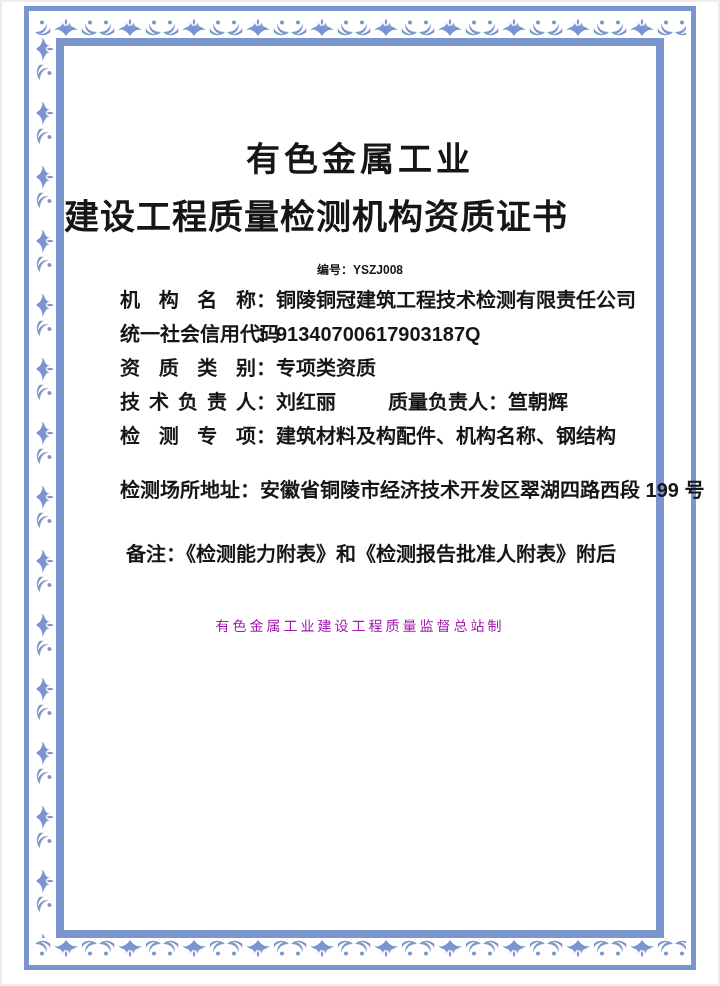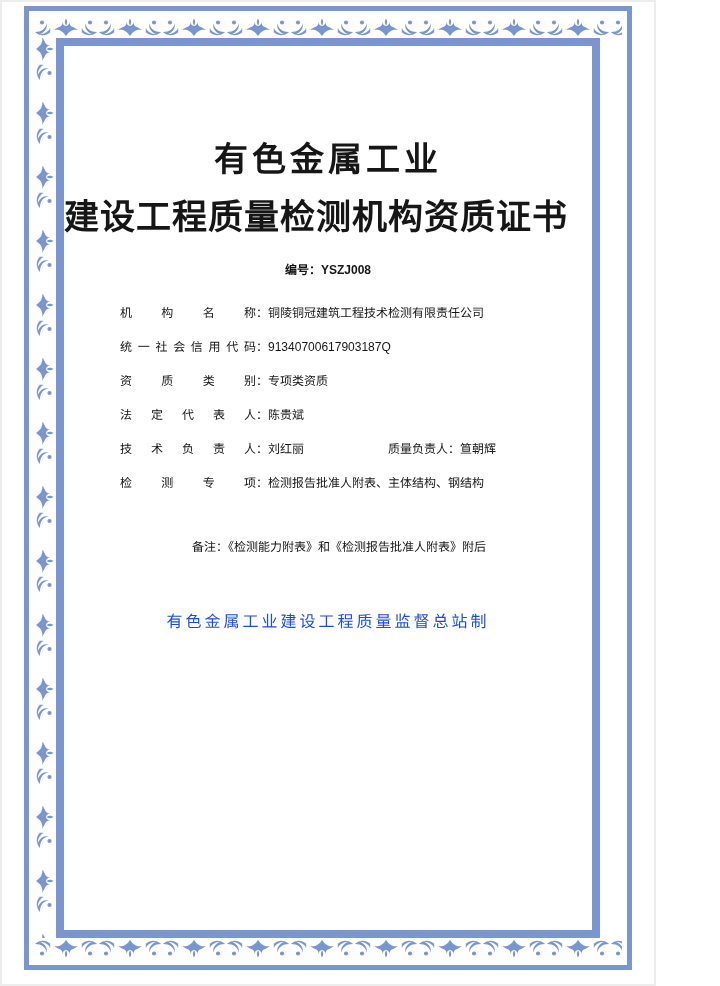--- a/index.html
+++ b/index.html
@@ -2,21 +2,21 @@
 <html lang="zh-CN" style="--blue: #7b96ce; --ink: #161616;"><head>
 <meta charset="utf-8">
 <style>
   :root { --blue:#7b96ce; --ink:#161616; }
   * { box-sizing:border-box; margin:0; padding:0; }
   body {
     width:720px; height:986px; margin:0; background:#ffffff;
     font-family:"Liberation Sans","DejaVu Sans",sans-serif; color:var(--ink);
   }
   .page {
-    position:relative; width:656px; height:986px; background:#fff; overflow:hidden;
+    position:relative; width:720px; height:986px; background:#fff; overflow:hidden;
     box-shadow: inset 0 0 0 2px #ededed;
   }
   
   .frame-outer {
     position:absolute; top:6px; left:24px; right:24px; bottom:16px;
     border:5px solid var(--blue); padding:5px;
   }
   .pattern-box { position:relative; width:100%; height:100%; }
   .band { position:absolute; color:var(--blue); overflow:hidden; }
   .band svg { display:block; width:100%; height:100%; }
@@ -26,35 +26,35 @@
   .band-right  { right:0; top:22px; bottom:22px; width:22px; }
   .frame-inner {
     position:absolute; top:22px; left:22px; right:22px; bottom:22px;
     border:8px solid var(--blue); background:#fff;
   }
   
   .content { position:absolute; inset:0; padding-top:92px; }
   .title1 { text-align:center; font-size:34px; font-weight:bold; letter-spacing:4px; line-height:43px; }
   .title2 { text-align:left; font-size:35px; font-weight:bold; letter-spacing:1px; line-height:44px; margin-top:14px; }
   .serial { text-align:center; font-size:12px; font-weight:bold; line-height:22px; margin-top:20px; }
-  .rows { margin-top:15px; padding:0 34px 0 56px; font-size:12px; font-weight:normal; }
+  .rows { margin-top:2px; padding:0 34px 0 56px; font-size:20px; font-weight:bold; }
   .row { height:34px; line-height:34px; white-space:nowrap; }
   .lbl-j {
     display:inline-block; width:136px; vertical-align:top;
     text-align:justify; text-align-last:justify;
   }
   .col-left { display:inline-block; width:268px; vertical-align:top; }
   .row-site   { margin-top:20px; }
   .row-remark { margin-top:30px;text-align:center; }
   .issue-block { margin-top:40px; margin-left:187px; }
   .row-date { margin-top:2px; }
   .serif-num { font-family:"Liberation Serif","DejaVu Serif",serif; }
   .footer {
-    margin-top:44px; text-align:center; font-size:16px; letter-spacing:3px;
-    font-weight:normal; color:#1d4ed8;
+    margin-top:44px; text-align:center; font-size:14px; letter-spacing:3px;
+    font-weight:normal; color:#a21caf;
     font-family:"Liberation Serif","DejaVu Serif",serif;
   }
 </style>
 </head>
 <body>
 
 <div class="page">
 
   <div class="frame-outer">
     <div class="pattern-box">
@@ -141,27 +141,27 @@
 
           <div class="rows">
 
             <div class="row"><span class="lbl-j">机构名称</span><span>：</span><span>铜陵铜冠建筑工程技术检测有限责任公司</span></div>
 
             <div class="row"><span class="lbl-j">统一社会信用代码</span><span>：</span><span>91340700617903187Q</span></div>
 
 
             <div class="row"><span class="lbl-j">资质类别</span><span>：</span><span>专项类资质</span></div>
 
-            <div class="row"><span class="lbl-j">法定代表人</span><span>：</span><span>陈贵斌</span></div>
 
             <div class="row"><span class="col-left"><span class="lbl-j">技术负责人</span><span>：</span><span>刘红丽</span></span><span><span>质量负责人</span><span>：</span><span>笪朝辉</span></span></div>
 
 
-            <div class="row"><span class="lbl-j">检测专项</span><span>：</span><span>检测报告批准人附表、主体结构、钢结构</span></div>
+            <div class="row"><span class="lbl-j">检测专项</span><span>：</span><span>建筑材料及构配件、机构名称、钢结构</span></div>
 
+            <div class="row row-site"><span>检测场所地址</span><span>：</span><span>安徽省铜陵市经济技术开发区翠湖四路西段 199 号</span></div>
 
             <div class="row row-remark"><span>备注</span><span>：</span><span>《检测能力附表》和《检测报告批准人附表》附后</span></div>
 
 
           </div>
 
           <div class="footer">有色金属工业建设工程质量监督总站制</div>
 
         </div>
       </div>

